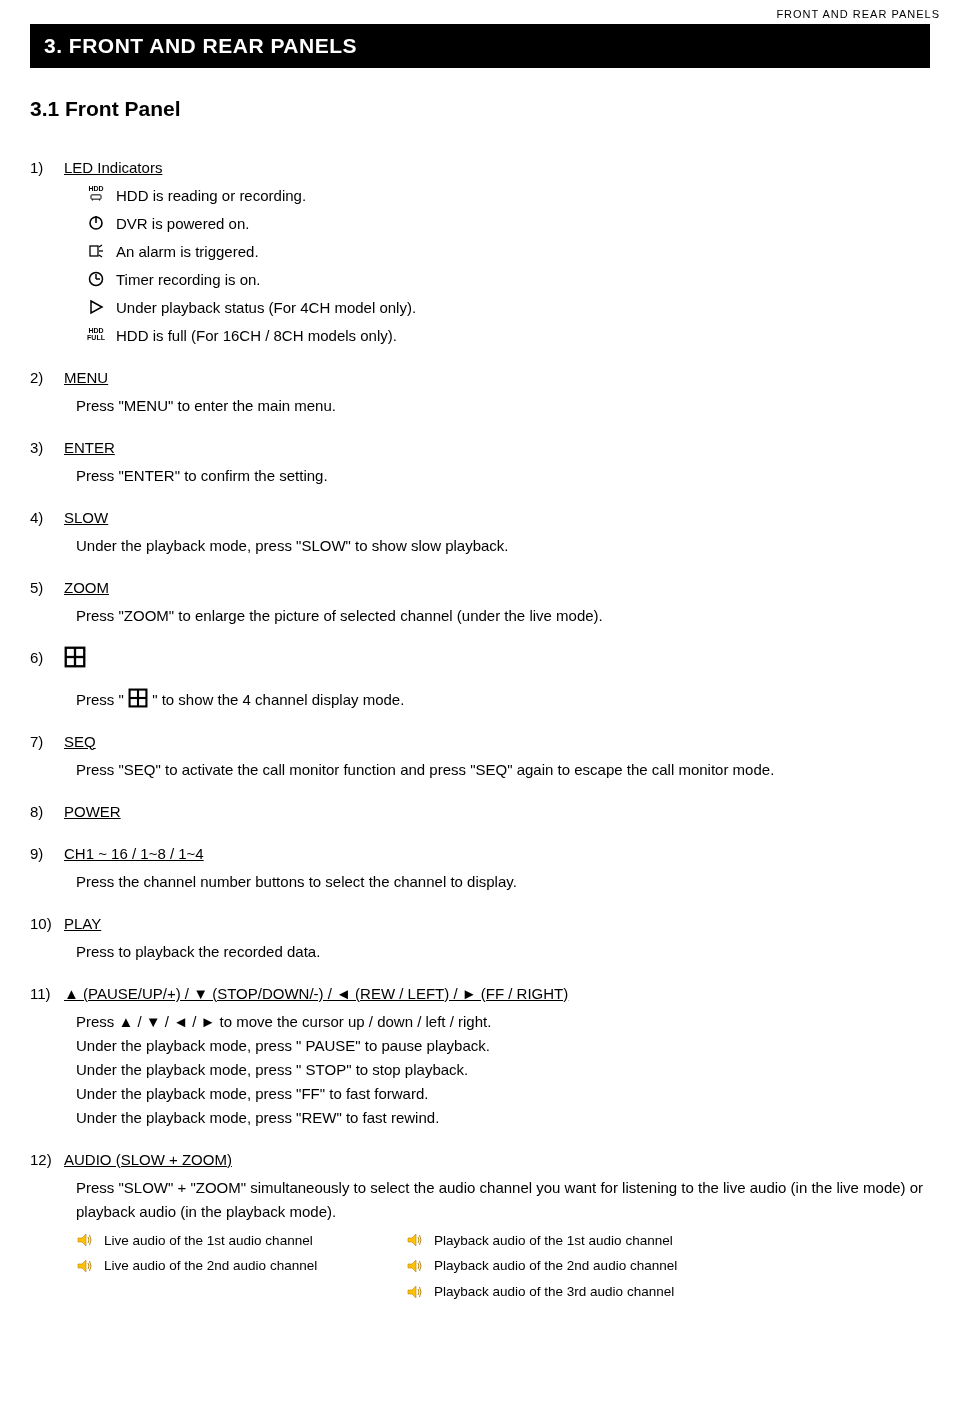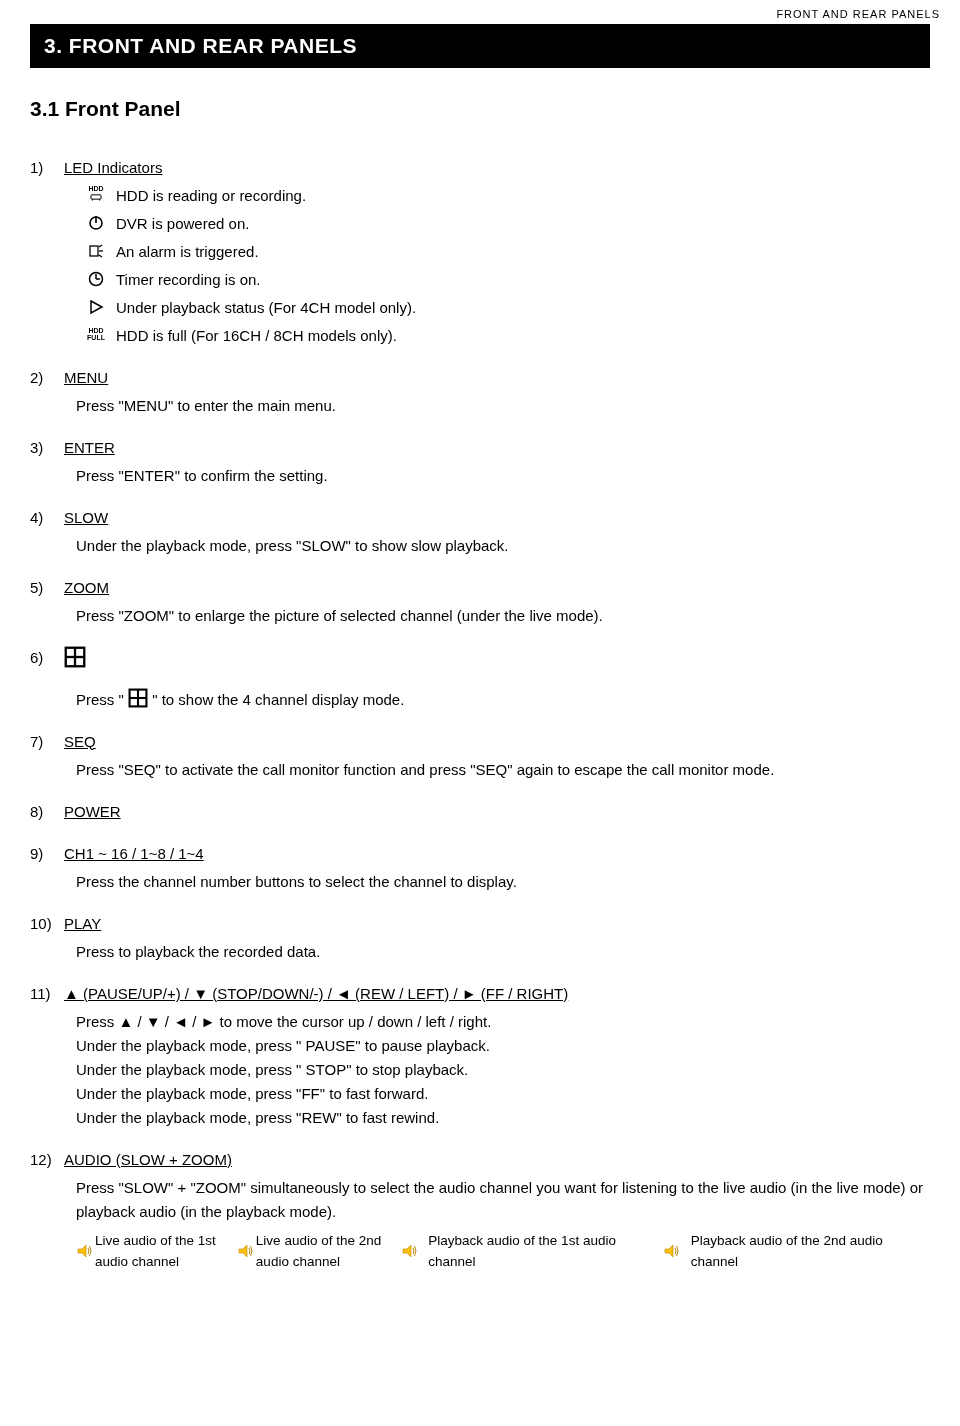--- a/index.html
+++ b/index.html
@@ -72,21 +72,21 @@
   }
   .inline-icon {
     vertical-align: -3px;
   }
   .audio-table {
     display: flex;
     margin-top: 6px;
   }
   .audio-col {
     display: flex;
-    flex-direction: row;
+    flex-direction: column;
   }
   .audio-row {
     display: flex;
     align-items: center;
     margin-bottom: 4px;
     font-size: 13.5px;
   }
   .audio-icon {
     width: 28px;
     display: inline-flex;
@@ -311,17 +311,25 @@
             <span>Playback audio of the 1st audio channel</span>
           </div>
         <div class="audio-row">
             <span class="audio-icon">
               <svg width="18" height="18" viewBox="0 0 18 18">
                 <use href="#i-speaker"></use>
               </svg>
             </span>
             <span>Playback audio of the 2nd audio channel</span>
           </div>
+        <div class="audio-row">
+            <span class="audio-icon">
+              <svg width="18" height="18" viewBox="0 0 18 18">
+                <use href="#i-speaker"></use>
+              </svg>
+            </span>
+            <span>Playback audio of the 3rd audio channel</span>
+          </div>
       </div>
     </div>
   </div>
 
 </div>
 
 </body></html>

